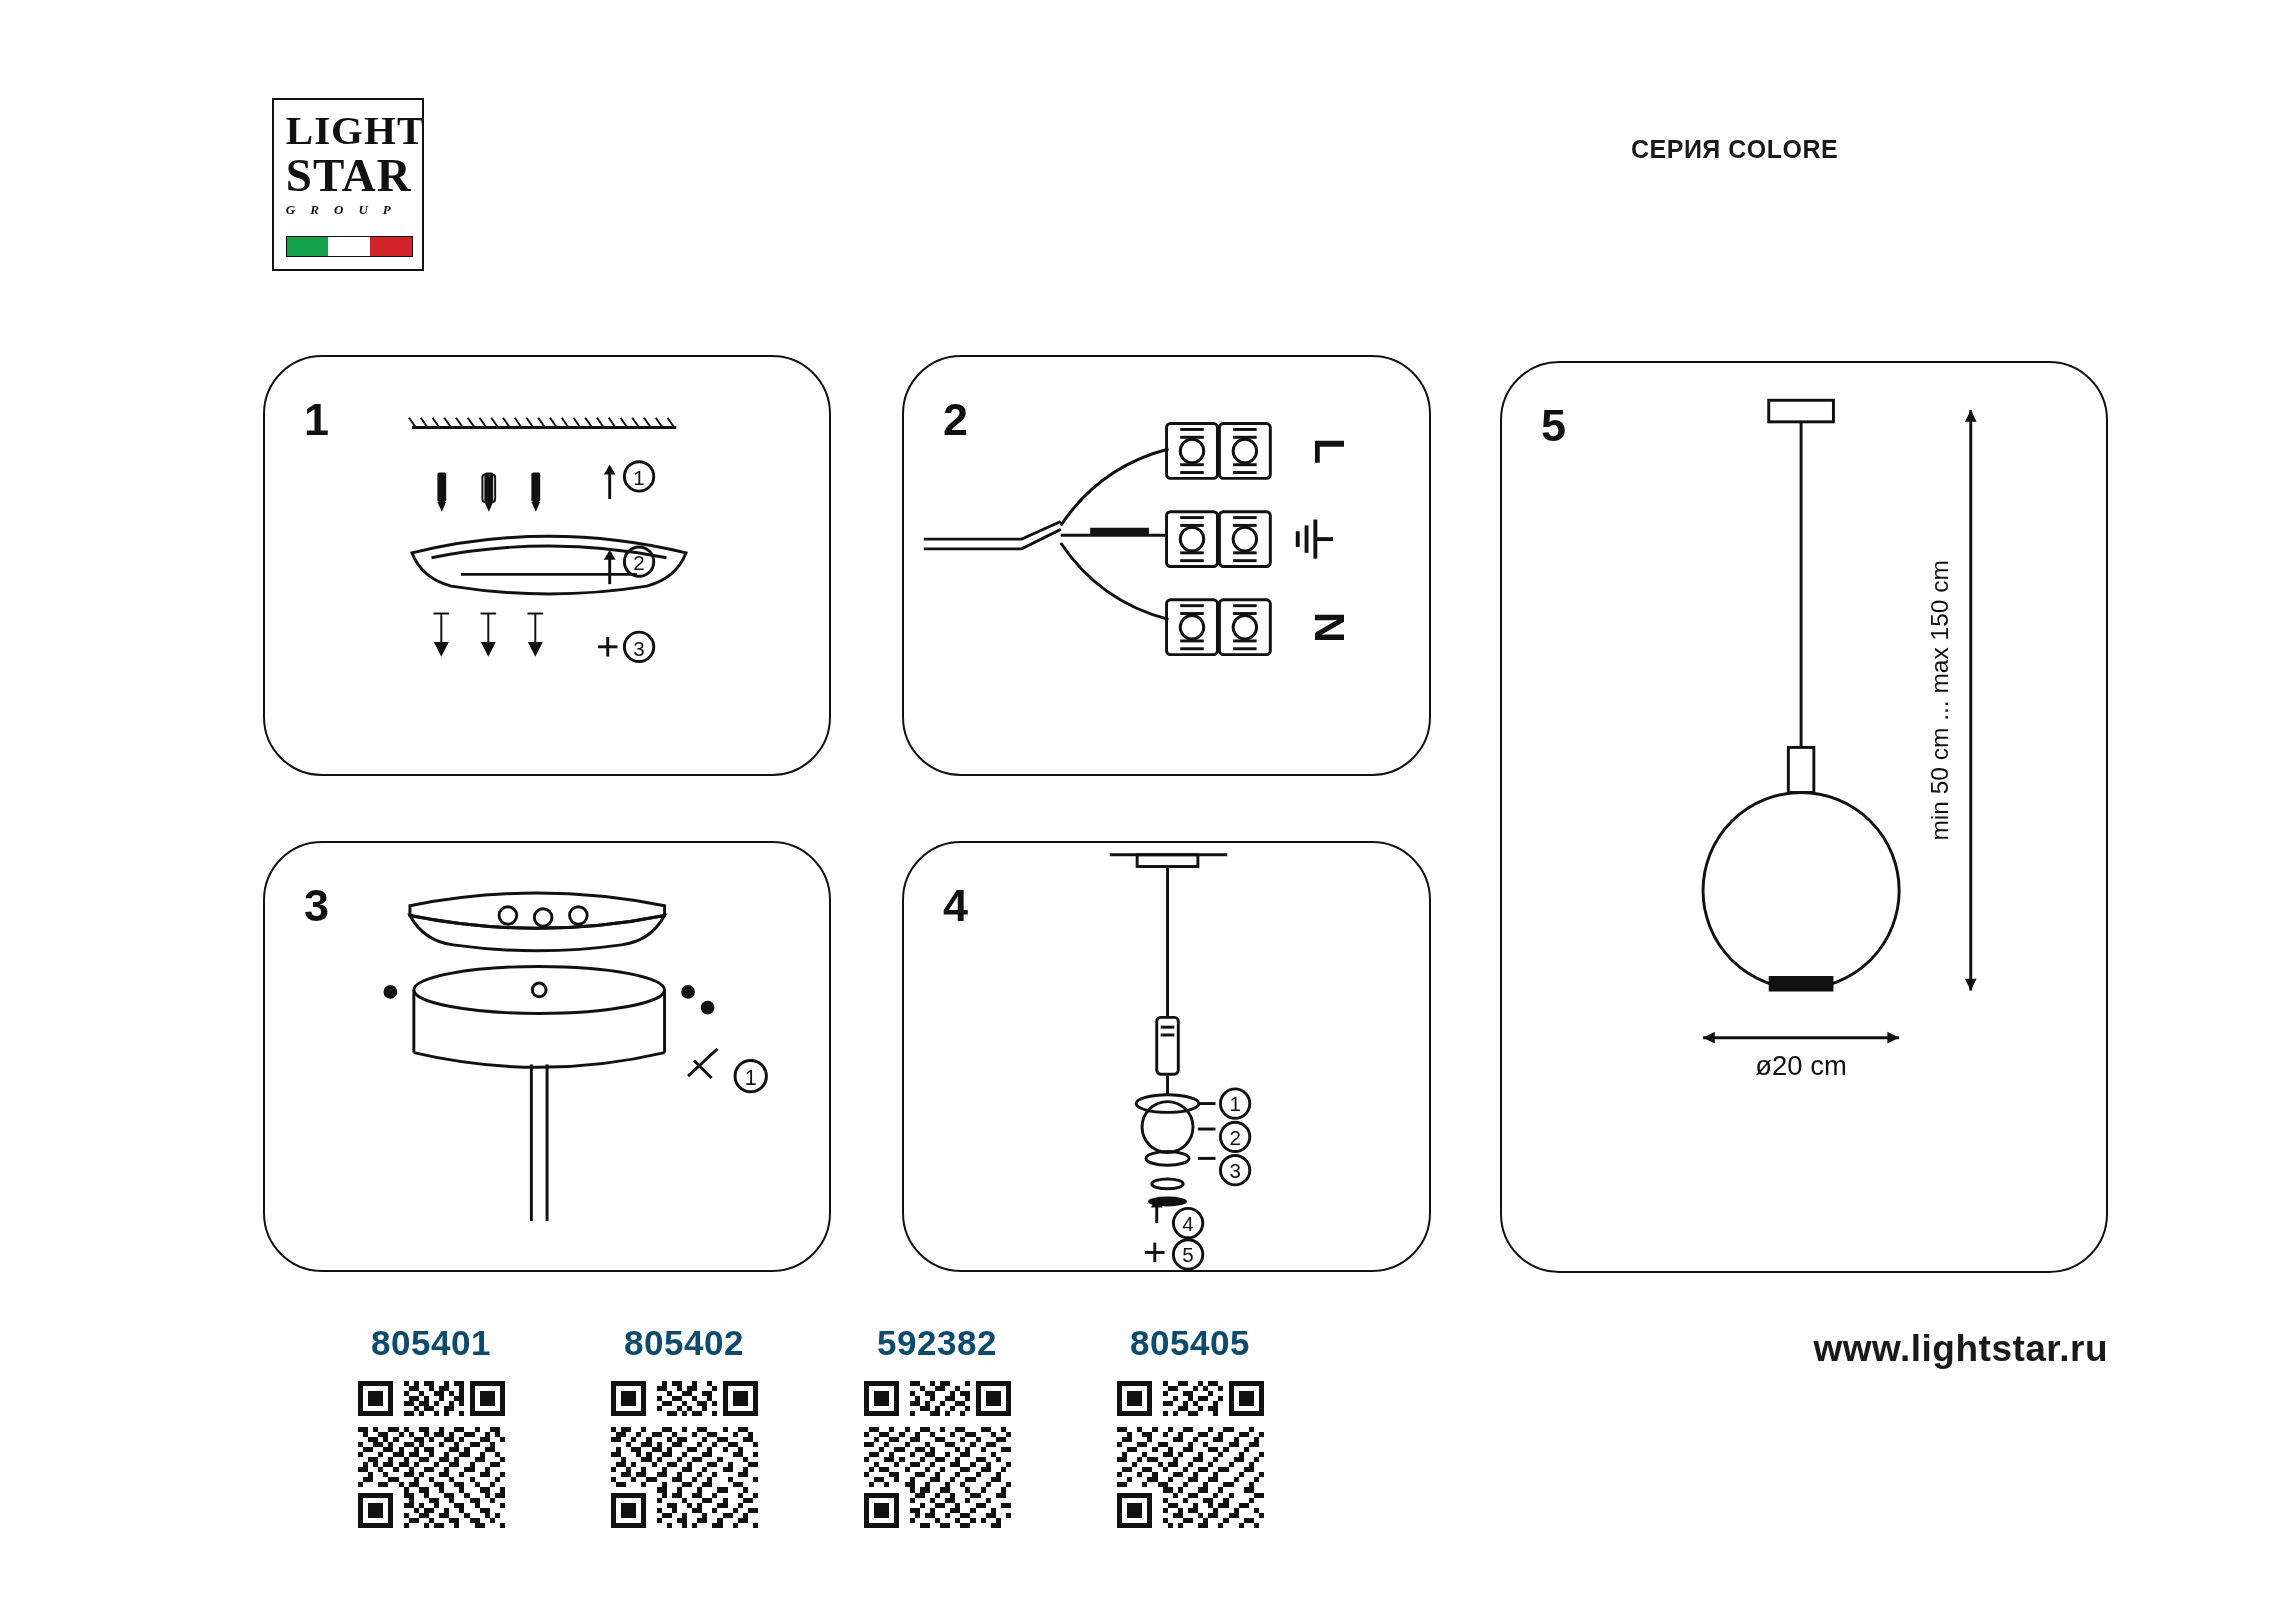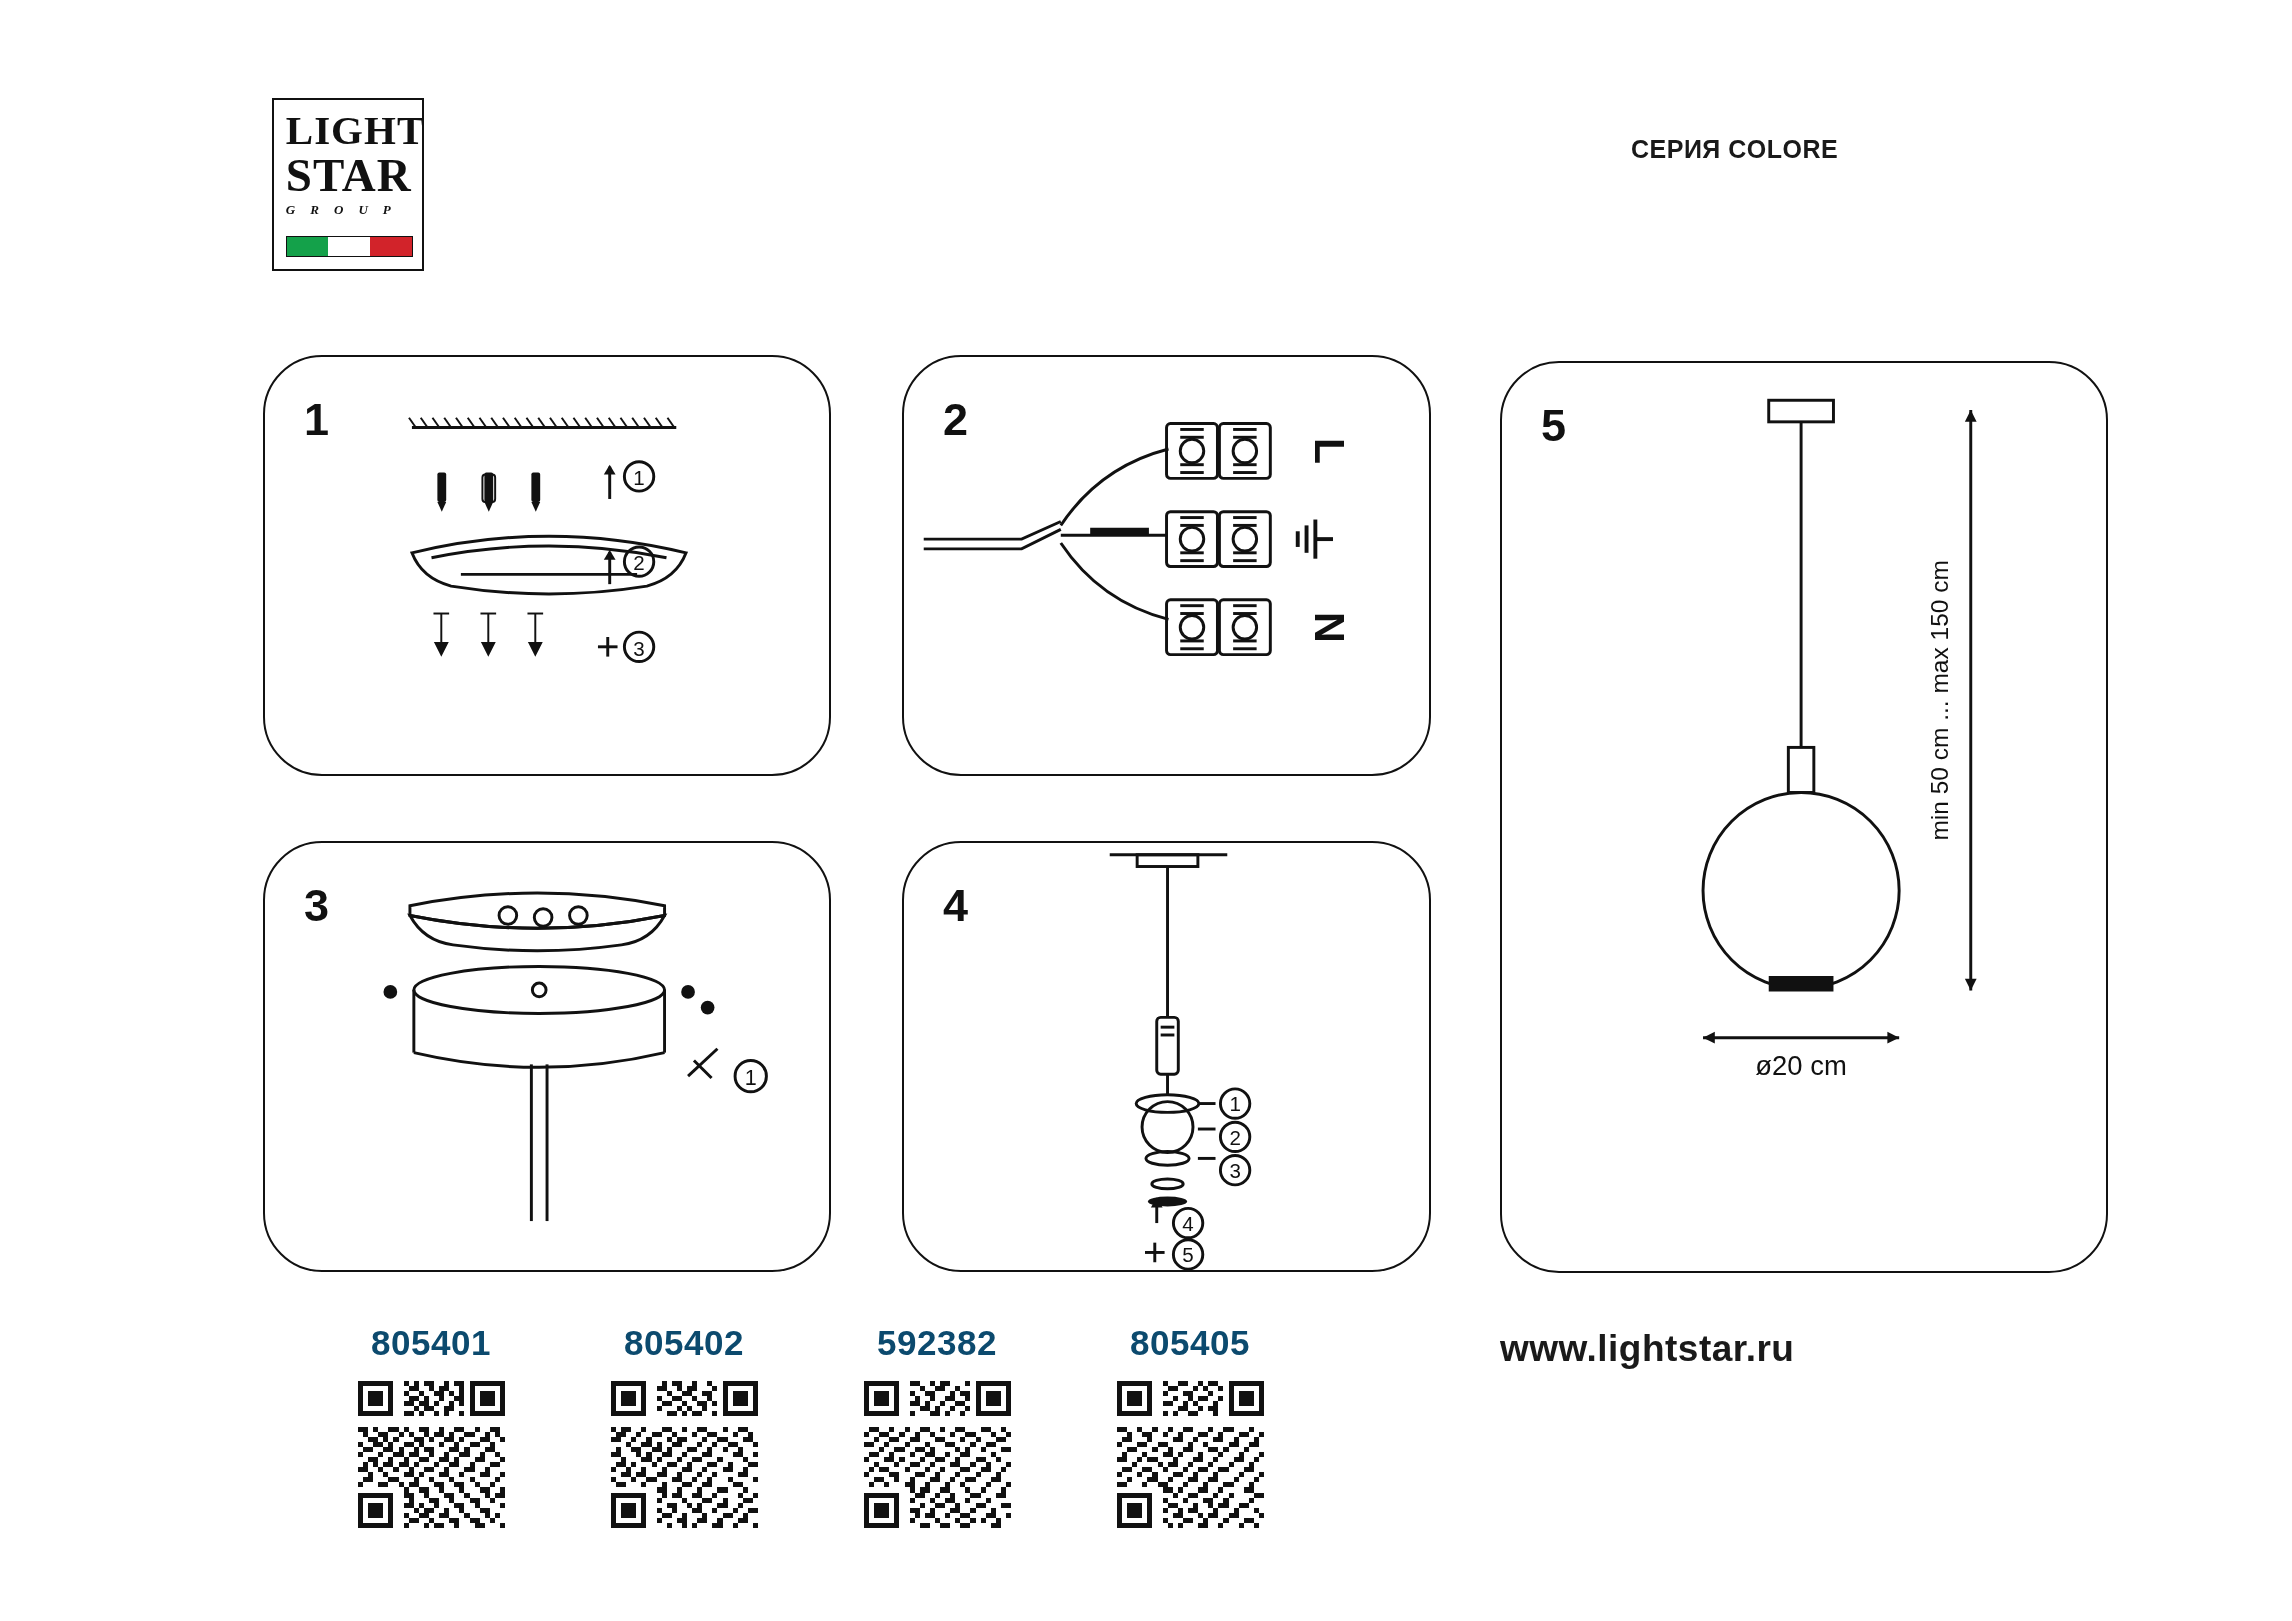--- a/index.html
+++ b/index.html
@@ -129,21 +129,21 @@
     width: 147px;
     height: 147px;
     margin: 17.6px auto 0 auto;
     display: block;
   }
   #site-url {
     position: absolute;
     left: 1500px;
     top: 1328px;
     width: 608px;
-    text-align: left;
+    text-align: right;
     font-size: 37px;
     font-weight: bold;
     letter-spacing: 0.5px;
   }
 </style>
 </head>
 <body>
 
 <div id="header">
 

